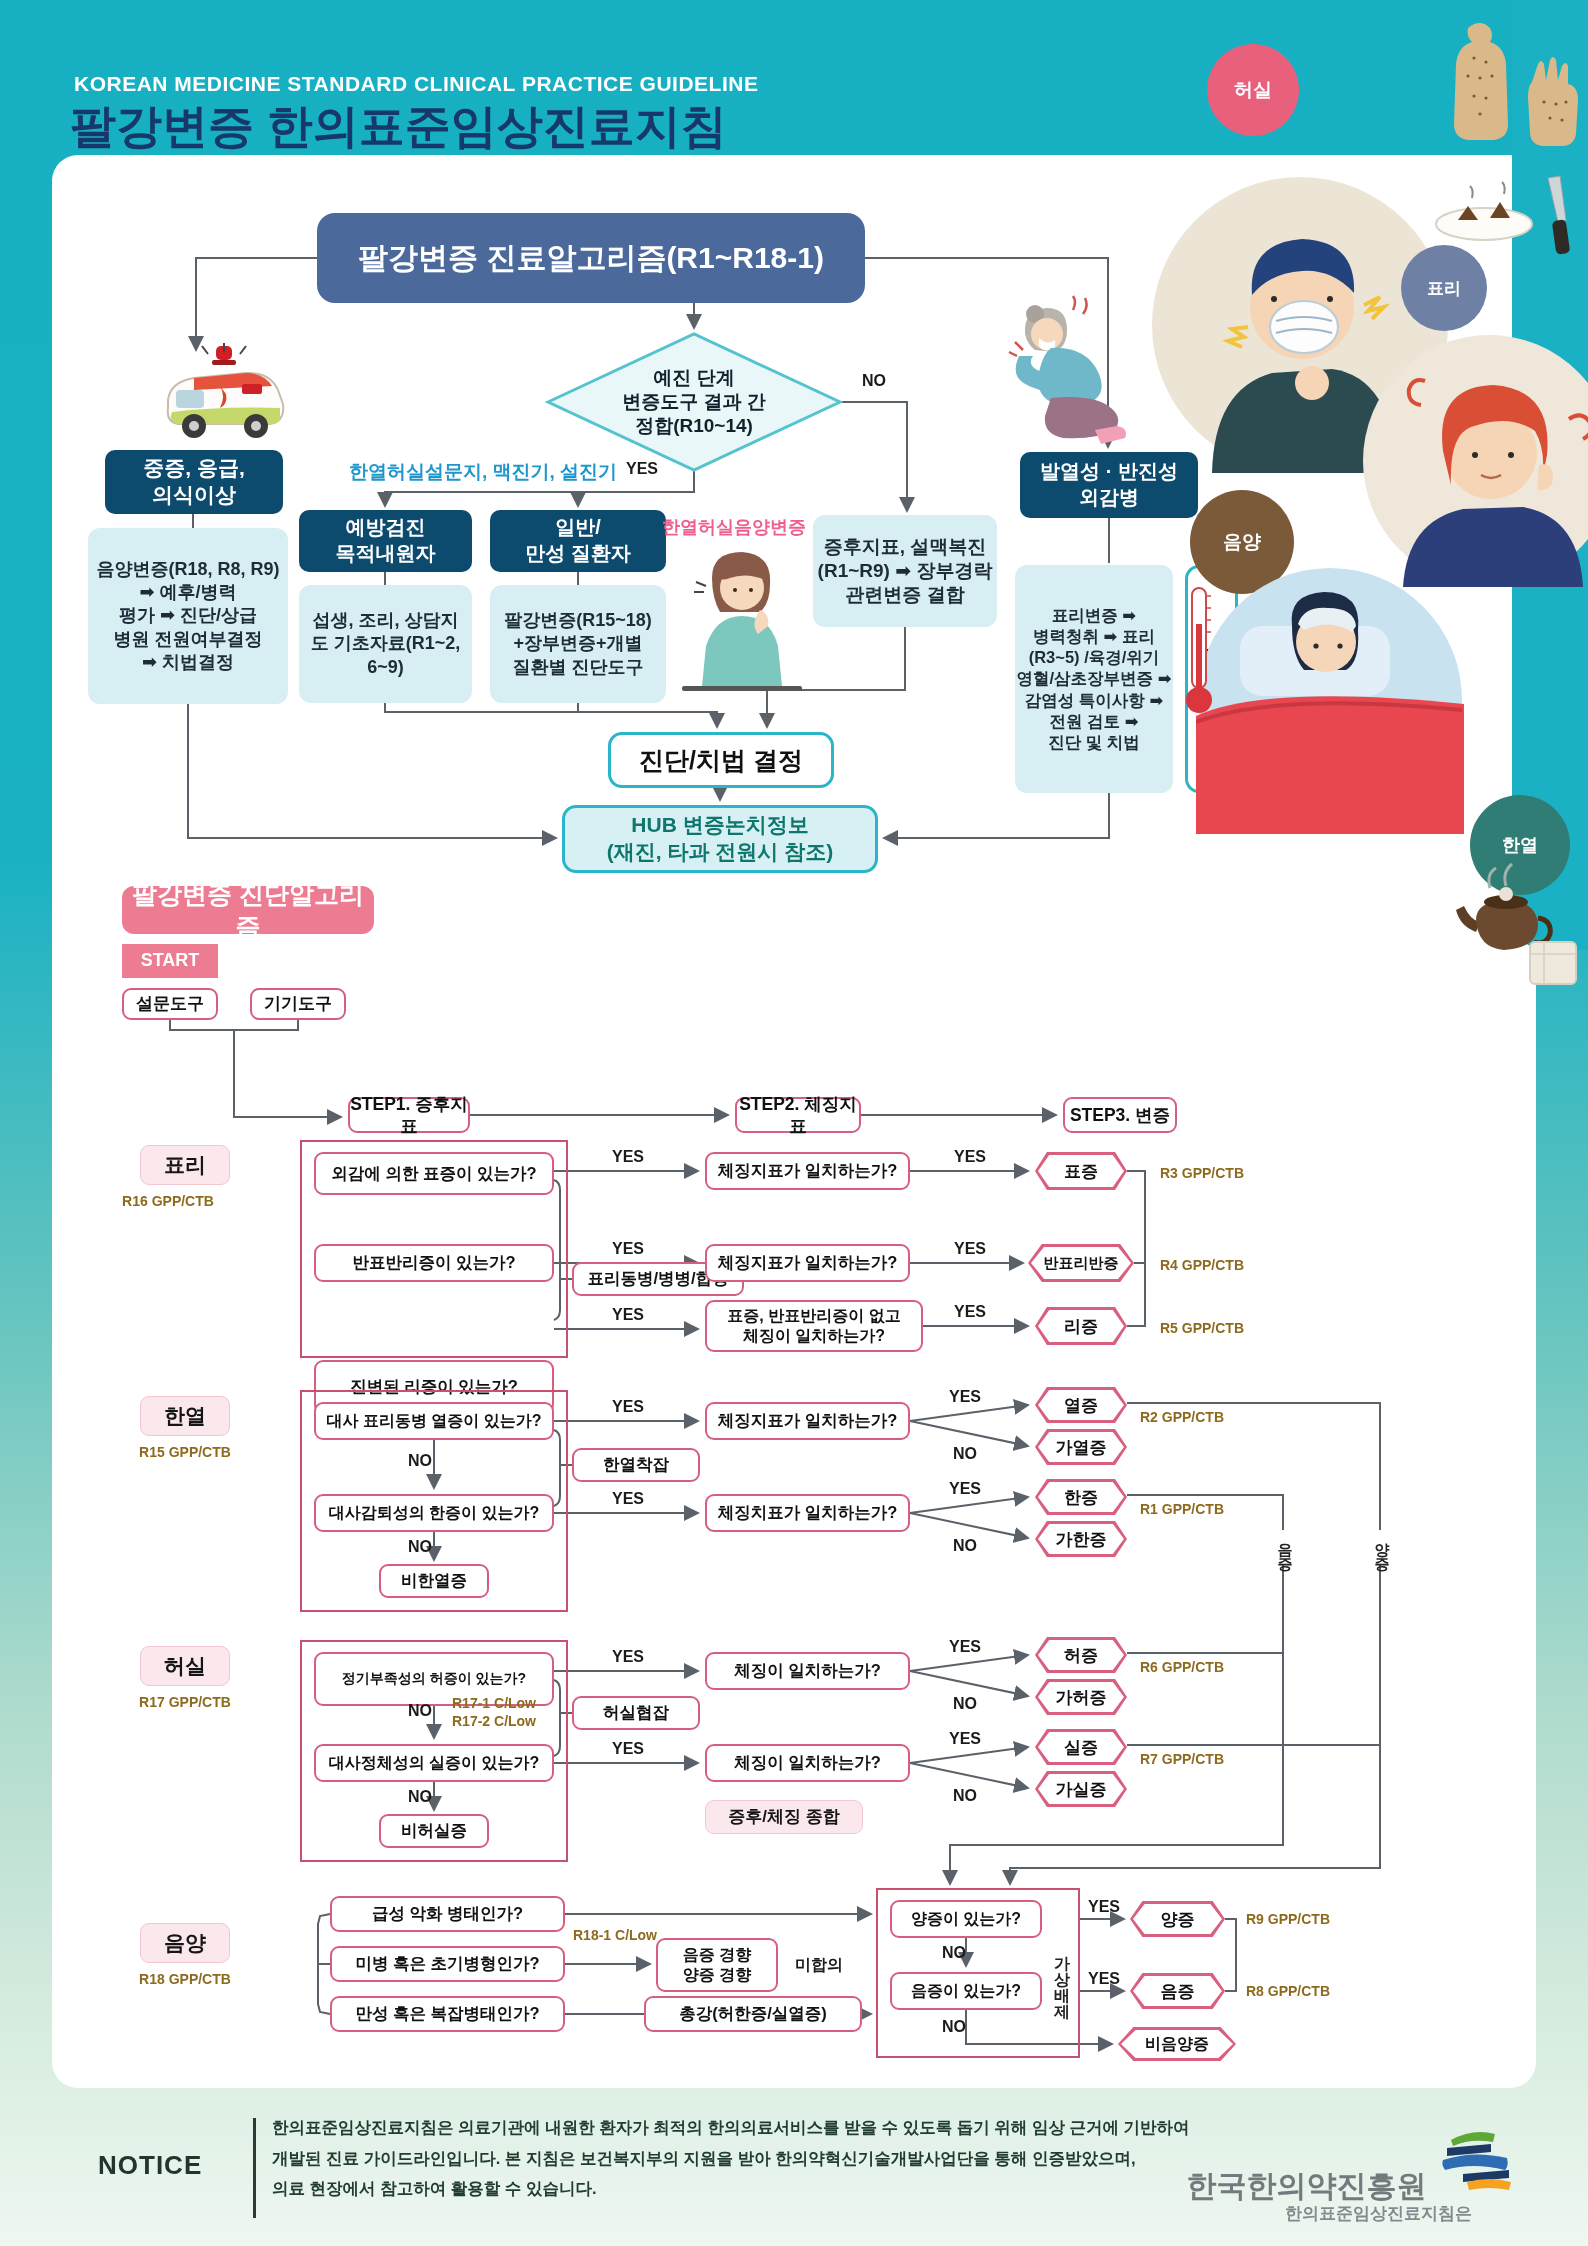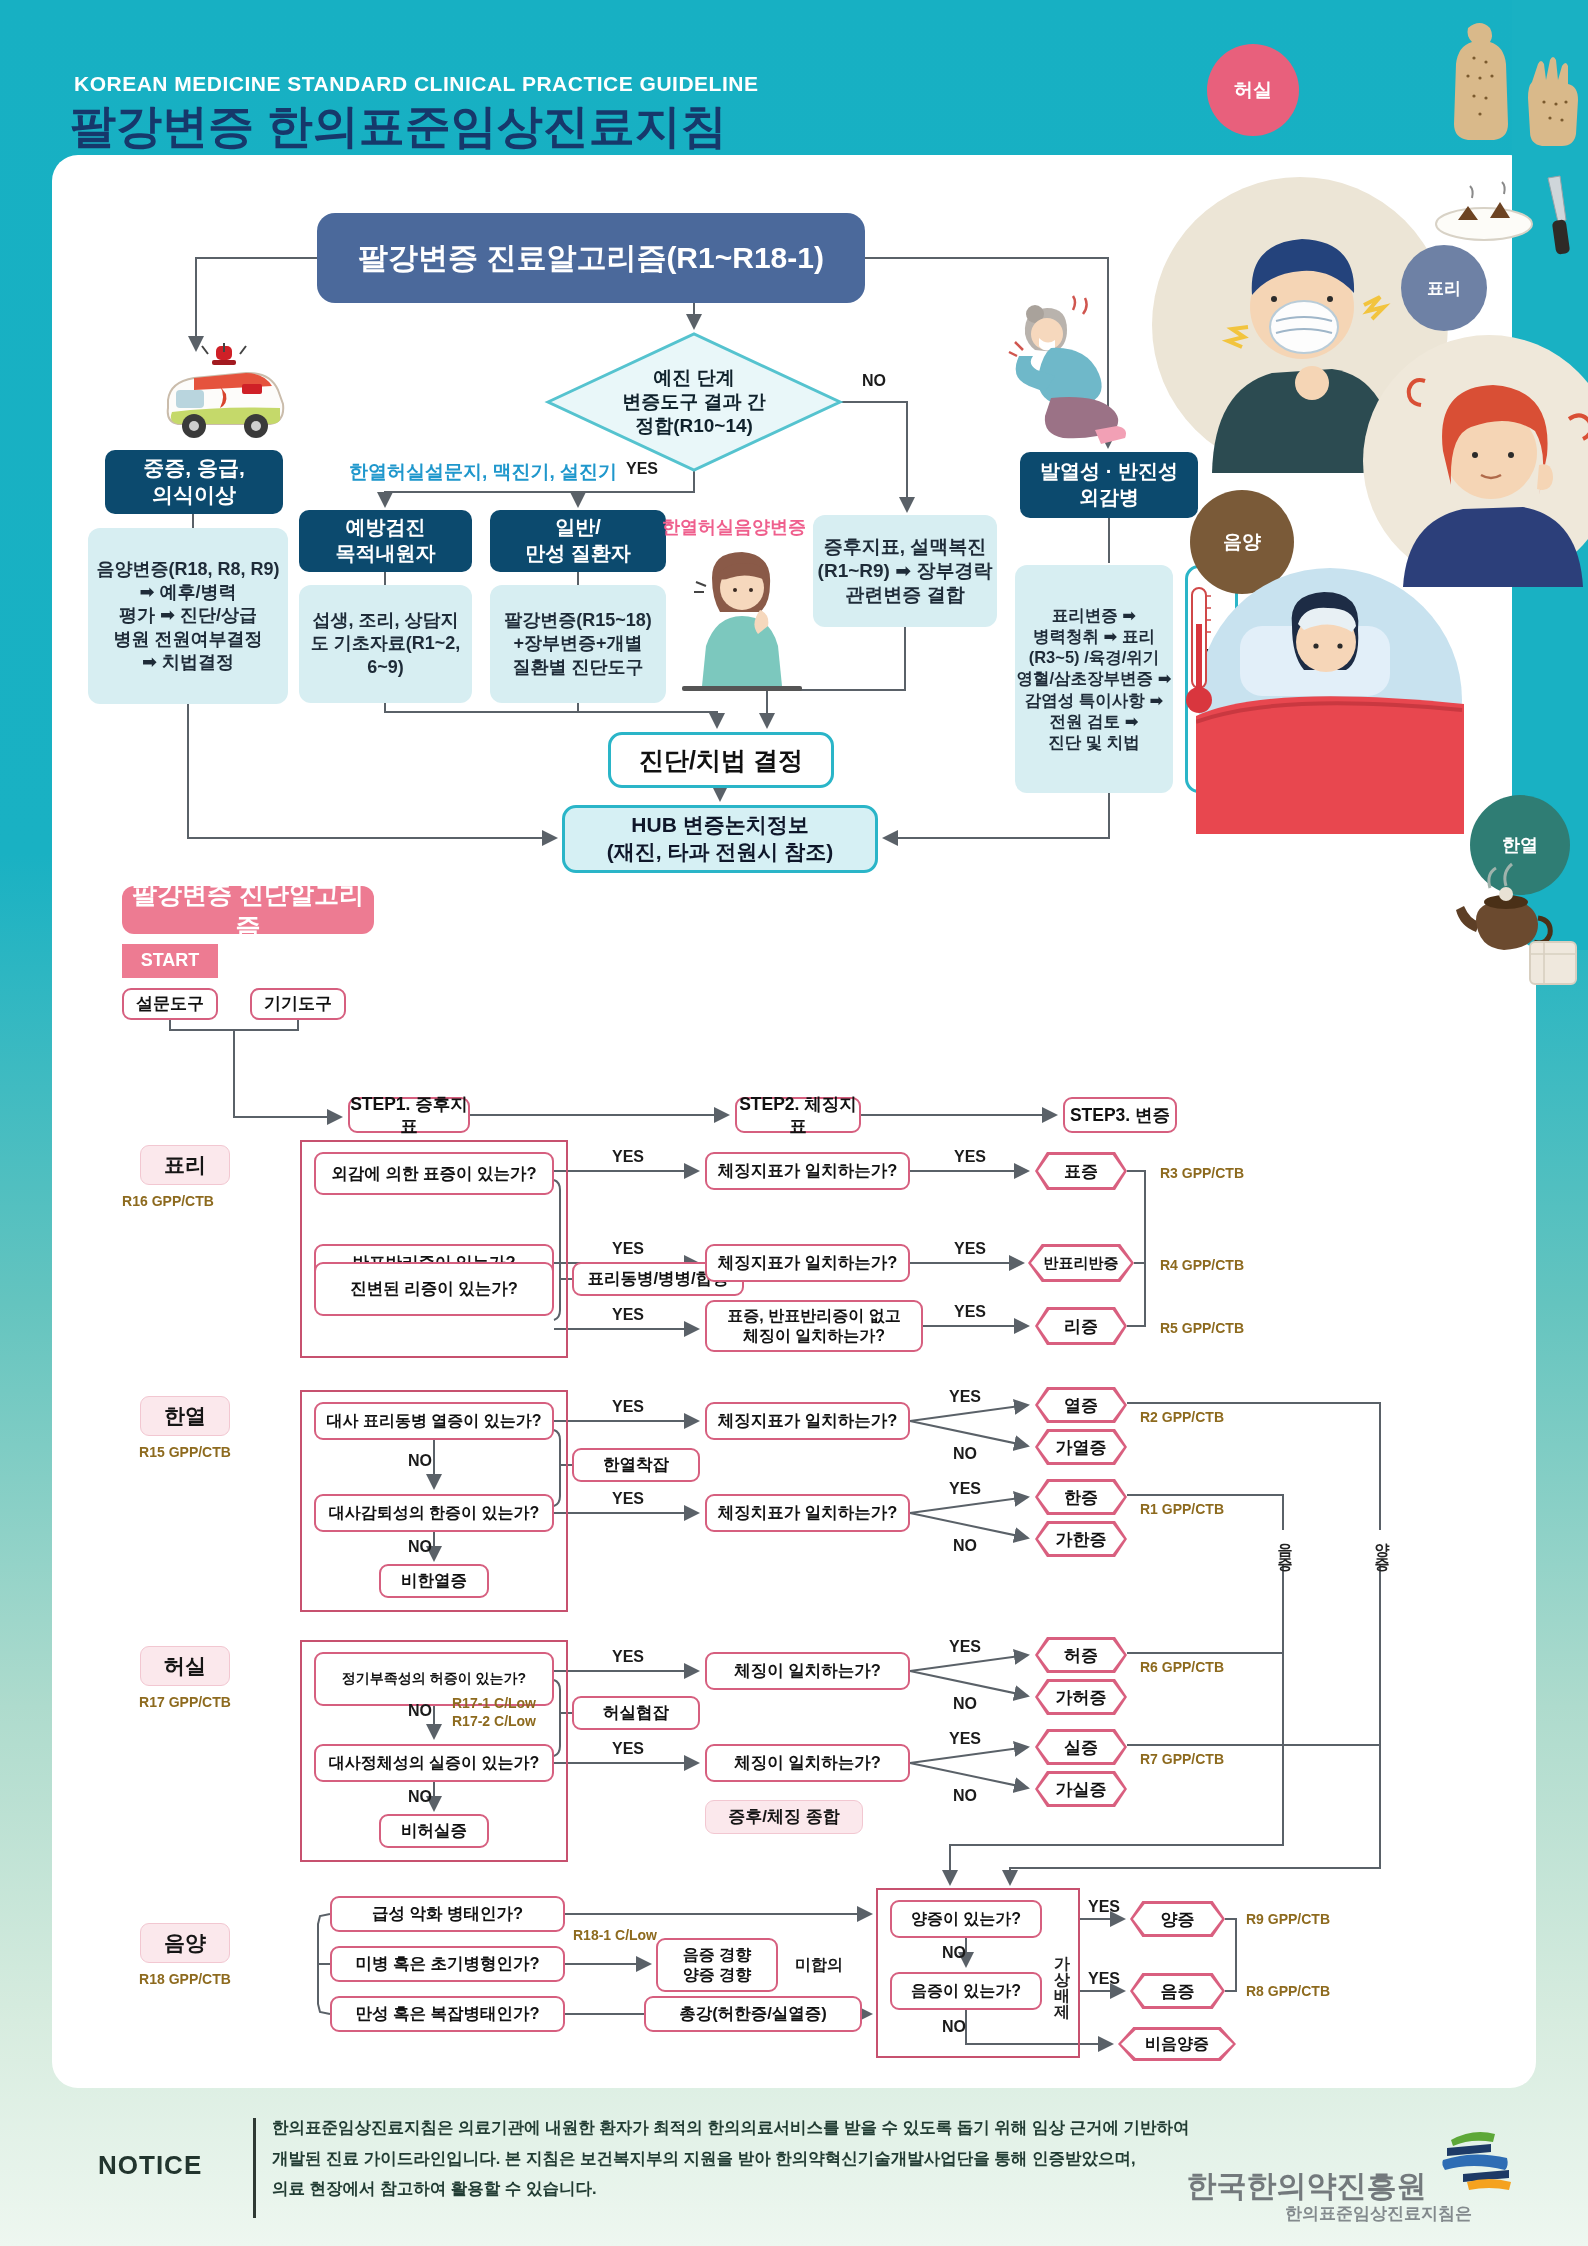--- a/index.html
+++ b/index.html
@@ -144,37 +144,37 @@
 외감병</div>
 <div class="b tl" style="left:1015px;top:565px;width:158px;height:228px;font-size:16.5px">표리변증 ➡
 병력청취 ➡ 표리
 (R3~5) /육경/위기
 영혈/삼초장부변증 ➡
 감염성 특이사항 ➡
 전원 검토 ➡
 진단 및 치법</div>
 <div class="b vert" style="left:1185px;top:565px;width:53px;height:228px;background:#fff;border:3px solid #2ab5c8;border-radius:14px;font-size:23px;letter-spacing:10px;color:#111">진료의</div>
 <div class="b" style="left:608px;top:732px;width:226px;height:56px;background:#fff;border:3px solid #2ab5c8;border-radius:14px;font-size:25px;color:#111">진단/치법 결정</div>
-<div class="b" style="left:562px;top:805px;width:316px;height:68px;background:#d6f0f4;border:3px solid #2ab5c8;border-radius:14px;font-size:21px;color:#0f172a">HUB 변증논치정보
+<div class="b" style="left:562px;top:805px;width:316px;height:68px;background:#d6f0f4;border:3px solid #2ab5c8;border-radius:14px;font-size:21px;color:#0f766e">HUB 변증논치정보
 (재진, 타과 전원시 참조)</div>
 
 <div class="b" style="left:122px;top:886px;width:252px;height:48px;background:#ed7b92;color:#fff;border-radius:12px;font-size:25px">팔강변증 진단알고리즘</div>
 <div class="b" style="left:122px;top:944px;width:96px;height:34px;background:#ed7b92;color:#fff;border-radius:0;font-size:18px">START</div>
 <div class="b q" style="left:122px;top:988px;width:96px;height:32px;font-size:17px">설문도구</div>
 <div class="b q" style="left:250px;top:988px;width:96px;height:32px;font-size:17px">기기도구</div>
 <div class="b q" style="left:348px;top:1097px;width:122px;height:36px;font-size:17.5px">STEP1. 증후지표</div>
 <div class="b q" style="left:735px;top:1097px;width:126px;height:36px;font-size:17.5px">STEP2. 체징지표</div>
 <div class="b q" style="left:1063px;top:1097px;width:114px;height:36px;font-size:17.5px">STEP3. 변증</div>
 
 <div class="b rl" style="left:140px;top:1145px;width:90px;height:40px">표리</div>
 <div class="cd" style="left:98px;top:1192px;width:140px;text-align:center">R16 GPP/CTB</div>
 <div class="ct" style="left:300px;top:1140px;width:268px;height:218px"></div>
 <div class="b q" style="left:314px;top:1152px;width:240px;height:43px">외감에 의한 표증이 있는가?</div>
 <div class="b q" style="left:314px;top:1244px;width:240px;height:38px">반표반리증이 있는가?</div>
-<div class="b q" style="left:314px;top:1262px;width:240px;height:54px">진변된 리증이 있는가?</div>
+<div class="b q" style="left:314px;top:1360px;width:240px;height:54px">진변된 리증이 있는가?</div>
 <div class="b q" style="left:572px;top:1262px;width:172px;height:34px">표리동병/병병/합병</div>
 <div class="b q" style="left:705px;top:1152px;width:205px;height:38px">체징지표가 일치하는가?</div>
 <div class="b q" style="left:705px;top:1244px;width:205px;height:38px">체징지표가 일치하는가?</div>
 <div class="b q" style="left:705px;top:1300px;width:218px;height:52px;font-size:16px">표증, 반표반리증이 없고
 체징이 일치하는가?</div>
 <div class="hx" style="left:1035px;top:1152px;width:92px;height:38px">
     <div class="bgp clip"></div>
     <div class="inp clip"></div>
     <span>표증</span>
   </div>

